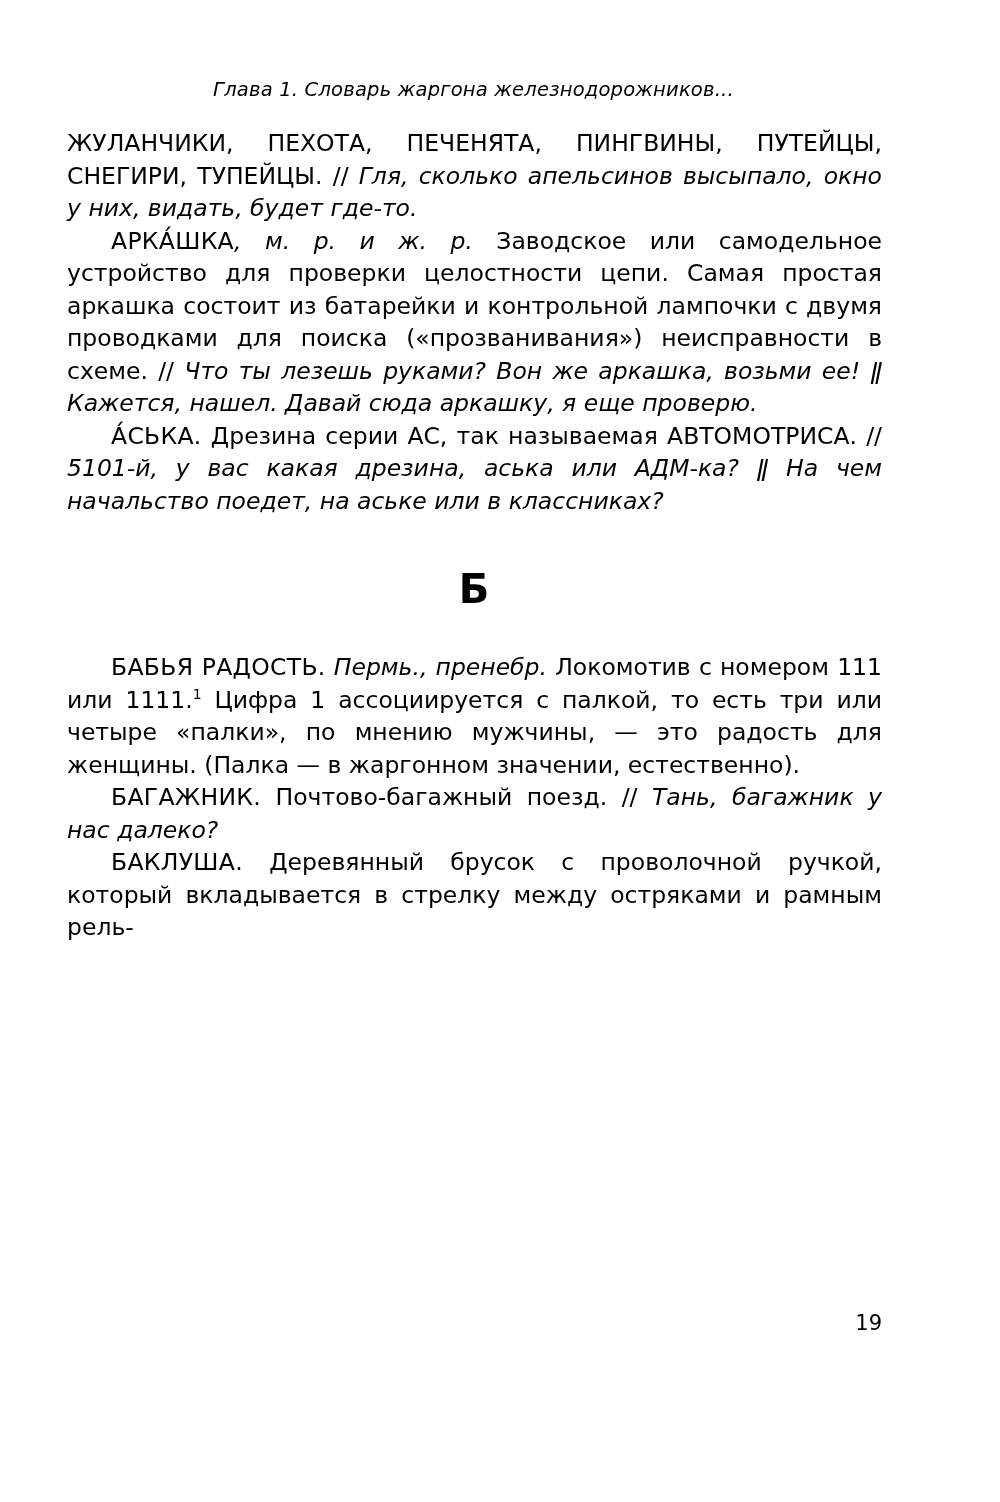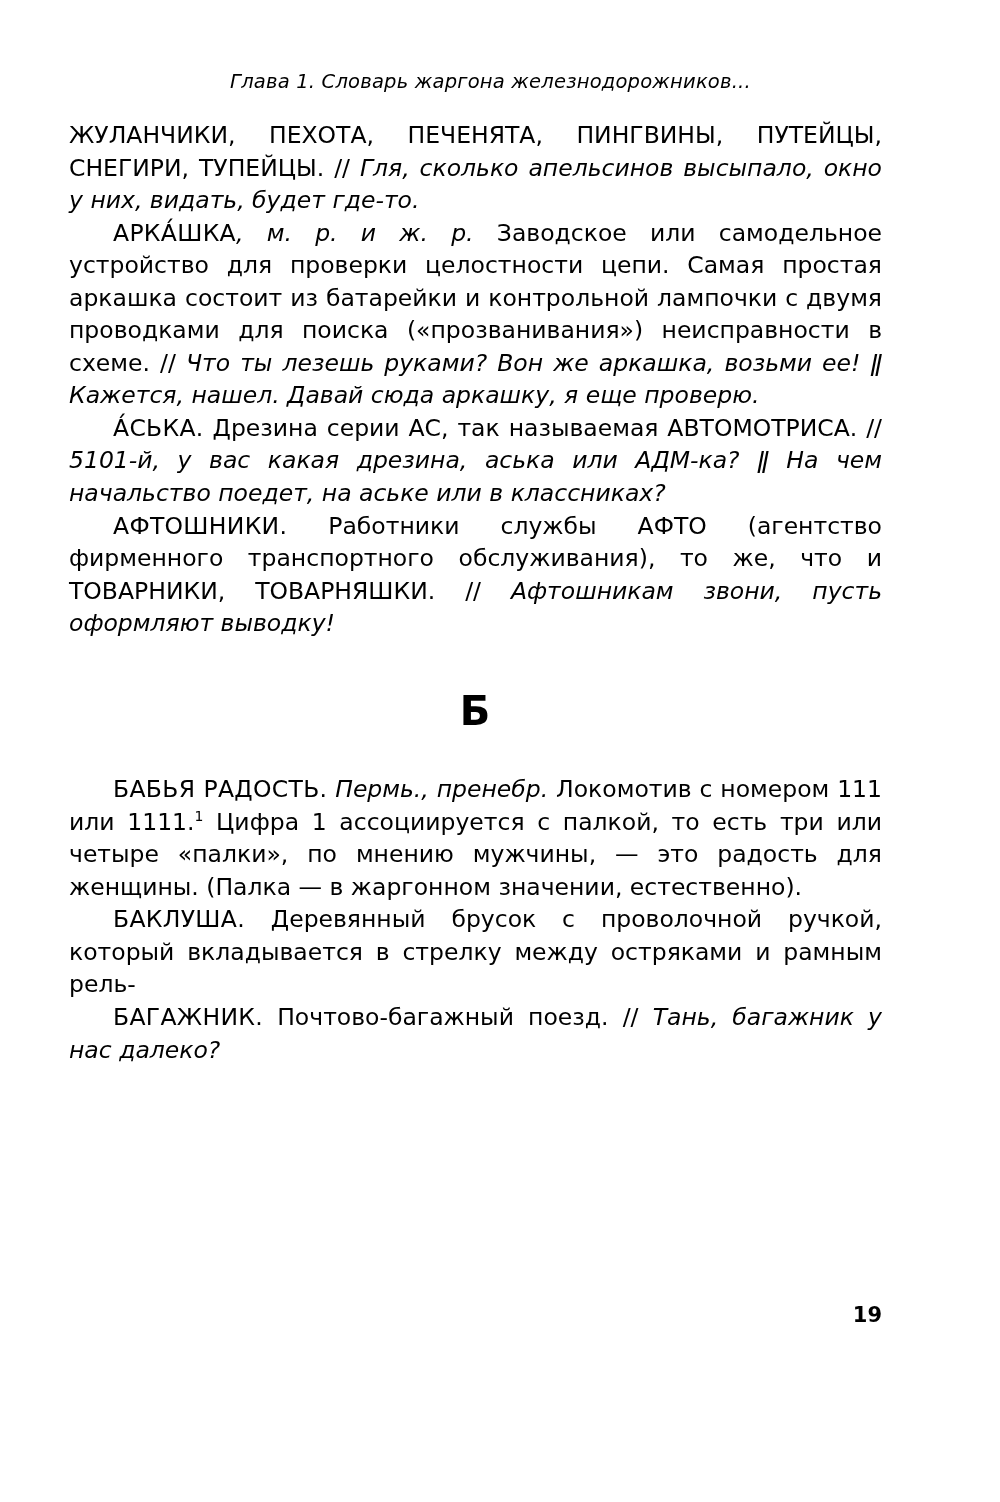--- a/index.html
+++ b/index.html
@@ -10,40 +10,41 @@
   body {
     width: 1000px;
     height: 1502px;
     font-family: "DejaVu Sans", sans-serif;
     color: #000000;
     position: relative;
     overflow: hidden;
   }
   .page {
     position: absolute;
-    left: 0; top: 0;
+    left: 0; top: 8px;
     width: 1000px;
     height: 1373px;
     box-sizing: border-box;
-    padding: 70px 118px 40px 69px;
+    padding: 70px 118px 40px 35px;
   }
   .running-head {
     text-align: center;
     font-size: 19.5px;
     font-style: italic;
     letter-spacing: .2px;
     margin: 0 0 26px 0;
     padding-left: 30px;
   }
   .body-text {
     font-size: 23.5px;
     line-height: 1.385;
     text-align: justify;
     text-justify: inter-word;
     hyphens: manual;
+    margin-left: 32px;
   }
   p {
     margin: 0;
   }
   p.indent {
     text-indent: 44px;
   }
   .i { font-style: italic; }
   .hw {
     font-weight: normal;
@@ -59,48 +60,47 @@
   .sup {
     font-size: 14px;
     vertical-align: super;
     line-height: 0;
   }
   .page-number {
     position: absolute;
     right: 118px;
     bottom: 46px;
     font-size: 21px;
-    font-weight: bold;
+    font-weight: normal;
   }
 </style>
 </head>
 <body>
 
 <div class="page">
 
   <div class="running-head">Глава 1. Словарь жаргона железнодорожников...</div>
 
   <div class="body-text">
 
     <p><span>ЖУЛАНЧИКИ, ПЕХОТА, ПЕЧЕНЯТА, ПИНГВИНЫ, ПУТЕЙЦЫ, СНЕГИРИ, ТУПЕЙЦЫ. // </span><span class="i">Гля, сколько апельсинов высыпало, окно у них, видать, будет где-то.</span></p>
 
     <p class="indent"><span class="hw">АРКА́ШКА</span><span class="i">, м. р. и ж. р.</span><span> Заводское или самодельное устройство для проверки целостности цепи. Самая простая аркашка состоит из батарейки и контрольной лампочки с двумя проводками для поиска («прозванивания») неисправности в схеме. // </span><span class="i">Что ты лезешь руками? Вон же аркашка, возьми ее! ǁ Кажется, нашел. Давай сюда аркашку, я еще проверю.</span></p>
 
     <p class="indent"><span class="hw">А́СЬКА.</span><span> Дрезина серии АС, так называемая АВТОМОТРИСА. // </span><span class="i">5101-й, у вас какая дрезина, аська или АДМ-ка? ǁ На чем начальство поедет, на аське или в классниках?</span></p>
 
-    <p class="indent"><span class="hw">АФТОШНИКИ.</span><span> Работники службы АФТО (агентство фирменного транспортного обслуживания), то же, что и ТОВАРНИКИ, ТОВАРНЯШКИ. // </span><span class="i">Афтошникам звони, пусть оформляют выводку!</span></p>
 
 
     <div class="section-letter">Б</div>
 
 
     <p class="indent"><span class="hw">БАБЬЯ РАДОСТЬ.</span><span class="i"> Пермь., пренебр.</span><span> Локомотив с номером 111 или 1111.</span><span class="sup">1</span><span> Цифра 1 ассоциируется с палкой, то есть три или четыре «палки», по мнению мужчины, — это радость для женщины. (Палка — в жаргонном значении, естественно).</span></p>
 
 
+    <p class="indent"><span class="hw">БАГАЖНИК.</span><span> Почтово-багажный поезд. // </span><span class="i">Тань, багажник у нас далеко?</span></p>
+
     <p class="indent"><span class="hw">БАКЛУША.</span><span> Деревянный брусок с проволочной ручкой, который вкладывается в стрелку между остряками и рамным рель-</span></p>
-
-    <p class="indent"><span class="hw">БАГАЖНИК.</span><span> Почтово-багажный поезд. // </span><span class="i">Тань, багажник у нас далеко?</span></p>
 
   </div>
 
   <div class="page-number">19</div>
 
 </div>
 
 </body></html>

